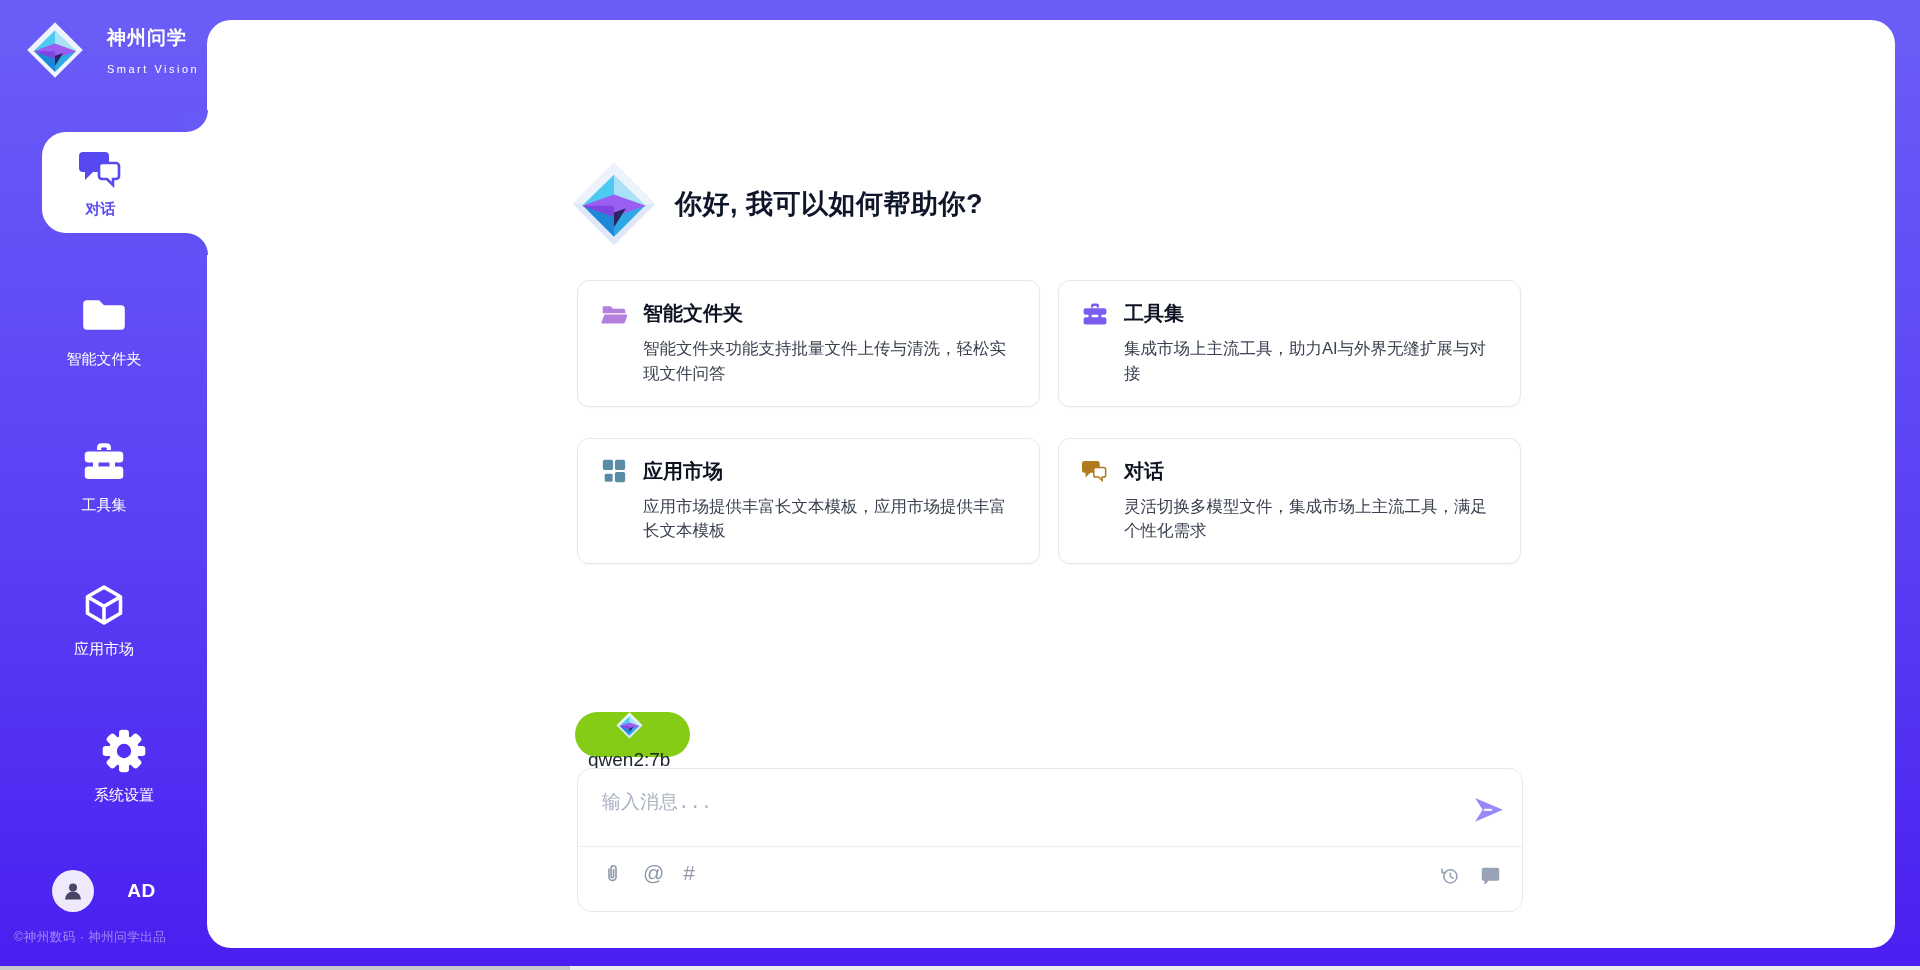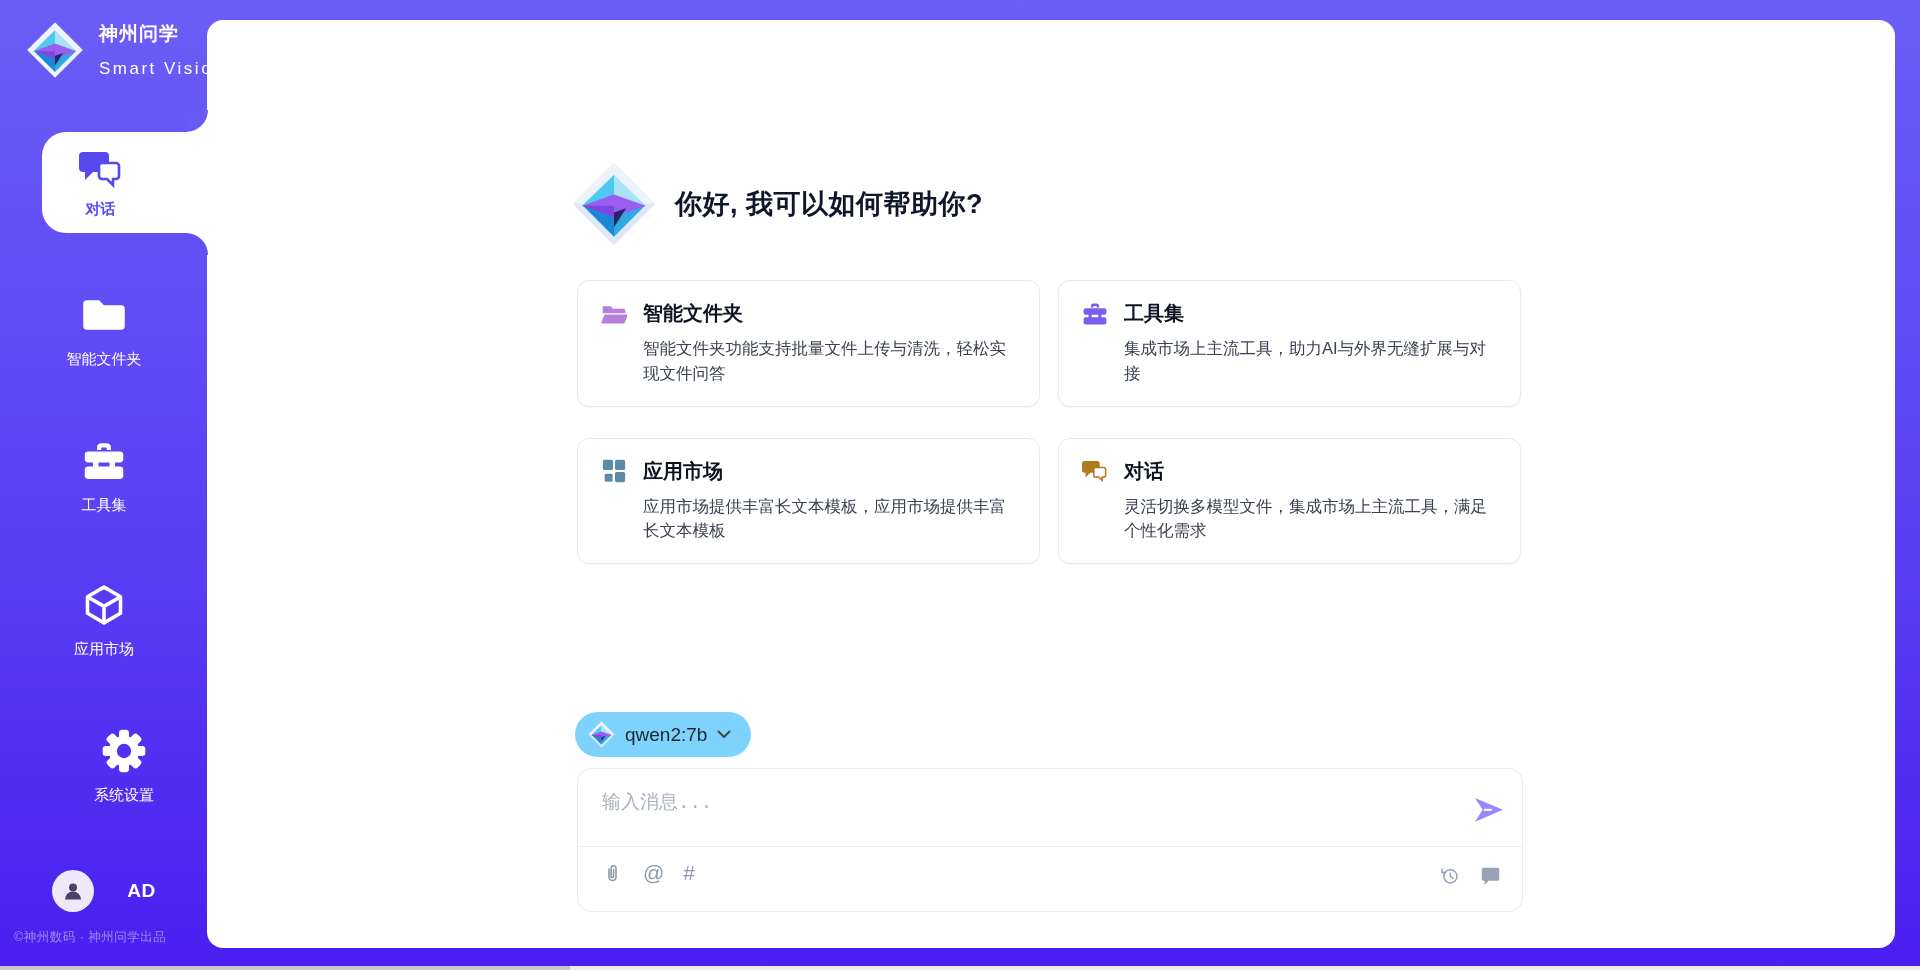--- a/index.html
+++ b/index.html
@@ -7,29 +7,29 @@
   body {
     font-family:"Liberation Sans","DejaVu Sans",sans-serif;
     background:linear-gradient(180deg,#6b5ef7 0%,#5a40f4 55%,#4a1ef0 100%);
     position:relative;
   }
   svg { display:block; }
 
   
   .main-panel {
     position:absolute; left:207px; top:20px; width:1688px; height:928px;
-    background:#ffffff; border-radius:16px;
+    background:#ffffff; border-radius:24px;
   }
 
   
-  .logo-block { position:absolute; left:26px; top:21px; display:flex; align-items:center; gap:15px; }
+  .logo-block { position:absolute; left:26px; top:21px; display:flex; align-items:center; gap:23px; }
   .logo-diamond { width:58px; height:58px; }
   .logo-text { color:#fff; }
   .logo-title { font-size:19px; font-weight:700; letter-spacing:1px; }
-  .logo-sub { font-size:17px; letter-spacing:2.5px; margin-top:12px; font-weight:500; }
+  .logo-sub { font-size:11px; letter-spacing:2.5px; margin-top:12px; font-weight:500; }
 
   .nav-tab {
     position:absolute; left:42px; top:132px; width:167px; height:101px;
     background:#fff; border-radius:24px 0 0 24px;
     display:flex; flex-direction:column; align-items:center; justify-content:center;
     gap:8px; color:#5649f0; padding-right:50px; cursor:pointer;
   }
   .nav-tab .tab-label { font-size:15px; font-weight:600; }
   .flare { position:absolute; left:186px; width:22px; height:22px; background:#fff; }
   .flare-top { top:110px; }
@@ -70,21 +70,21 @@
   .card-head { display:flex; align-items:center; gap:16px; }
   .card-icon { width:27px; height:27px; display:flex; align-items:center; justify-content:center; }
   .card-icon svg { width:26px; height:26px; }
   .i-folder { color:#b57fdd; } .i-toolbox { color:#7b5cf0; } .i-grid { color:#5b8ca6; } .i-chat { color:#b07a1e; }
   .card-title { font-size:20px; font-weight:700; color:#0d1320; }
   .card-desc { margin-left:43px; margin-top:9px; font-size:16.5px; color:#3a4150; line-height:1.5; }
 
   .model-pill {
     position:absolute; left:-4px; top:692px; height:45px;
     display:inline-flex; align-items:center; gap:10px;
-    background:#7dd3fc; border-radius:23px; padding:0 20px 0 13px; cursor:pointer;
+    background:#84cc16; border-radius:23px; padding:0 20px 0 13px; cursor:pointer;flex-direction:column;
   }
   .model-pill .pill-diamond { width:27px; height:27px; }
   .model-name { font-size:19px; color:#1c2430; font-weight:500; }
   .pill-chevron svg { width:14px; height:9px; }
 
   .composer {
     position:absolute; left:-2px; top:748px; width:946px; height:144px;
     background:#fff; border:1px solid #e7e9ee; border-radius:14px;
   }
   .composer-input { position:absolute; left:24px; top:20px; font-size:19px; color:#a9b2c0;font-family:Liberation Mono, monospace; }

